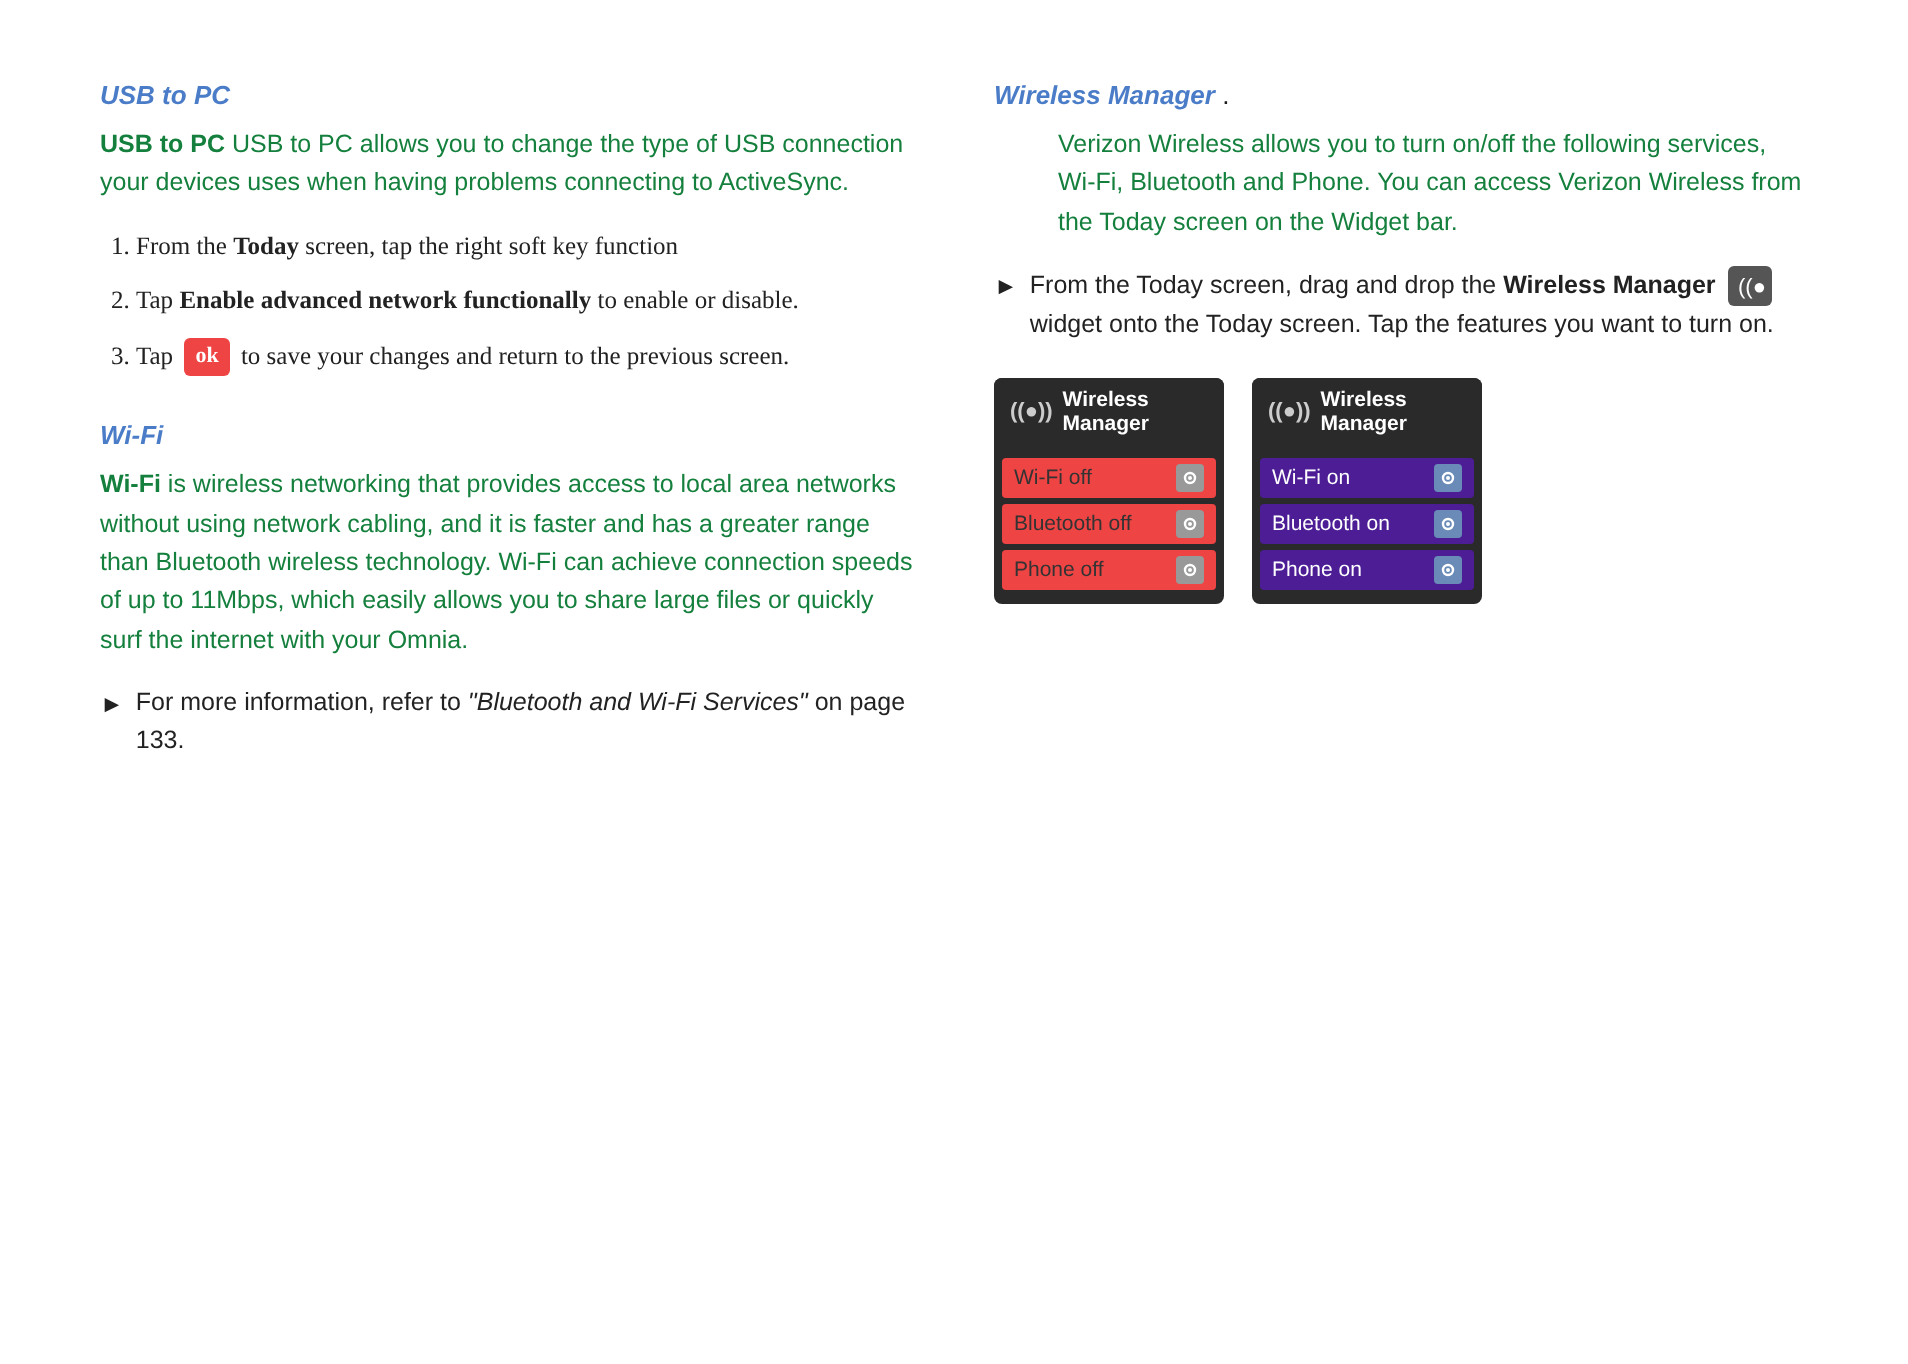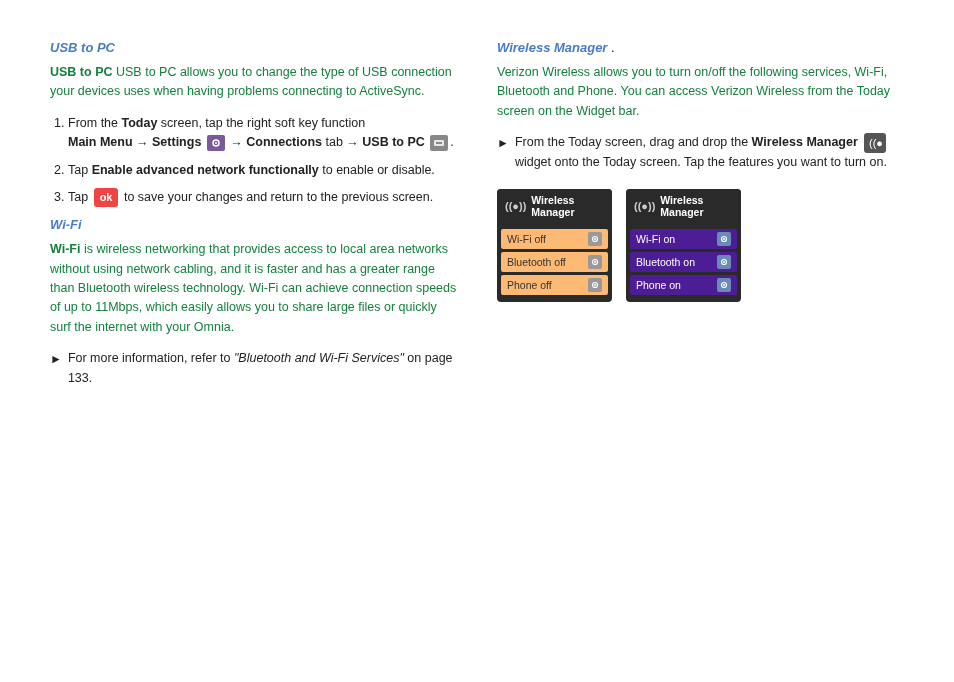--- a/index.html
+++ b/index.html
@@ -44,21 +44,22 @@
       font-size: 12.5px;
       line-height: 1.55;
       margin-bottom: 12px;
       color: #15803d;
     }
     .section-body b {
       font-weight: bold;
     }
     .step-list {
       margin-left: 18px;
-      margin-bottom: 10px;
+      margin-bottom: 22px;
+      font-family: Liberation Serif, serif;
     }
     .step-list li {
       font-size: 12.5px;
       line-height: 1.55;
       margin-bottom: 8px;
       color: #222;
     }
     .step-list li b {
       font-weight: bold;
     }
@@ -118,21 +119,21 @@
     .wm-row {
       display: flex;
       align-items: center;
       justify-content: space-between;
       padding: 3px 6px;
       margin: 3px 4px;
       border-radius: 2px;
       font-size: 10.5px;
     }
     .wm-row.off {
-      background: #fdba74;
+      background: #ef4444;
       color: #333;
     }
     .wm-row.on {
       background: #4c1d95;
       color: #ffffff;
     }
     .wm-gear {
       width: 14px;
       height: 14px;
       background: #999;
@@ -199,36 +200,20 @@
       <div>
         <div class="section-title">USB to PC</div>
         <p class="section-body">
           <b>USB to PC</b>
           <span>USB to PC allows you to change the type of USB connection your devices uses when having problems connecting to ActiveSync.</span>
         </p>
 
         <ol class="step-list">
           <li>
             From the <b>Today</b> screen, tap the right soft key function<br>
-            <span>
-              <b>Main Menu → Settings</b>
-              <span class="nav-icon-settings">
-                <svg width="12" height="12" viewBox="0 0 12 12">
-                  <circle cx="6" cy="6" r="3" fill="none" stroke="white" stroke-width="1.5"></circle>
-                  <circle cx="6" cy="6" r="1" fill="white"></circle>
-                </svg>
-              </span>
-              <b>→ Connections</b> tab <b>→ USB to PC</b>
-              <span class="nav-icon-usb">
-                <svg width="12" height="10" viewBox="0 0 12 10">
-                  <rect x="1" y="2" width="10" height="6" rx="1" fill="white" opacity="0.8"></rect>
-                  <rect x="3" y="4" width="6" height="2" fill="#888"></rect>
-                </svg>
-              </span>.
-            </span>
           </li>
           <li>
             Tap <b>Enable advanced network functionally</b> to enable or disable.
           </li>
           <li>
             Tap <span class="ok-button">ok</span> to save your changes and return to the previous screen.
           </li>
         </ol>
       </div>
 
@@ -245,21 +230,21 @@
     </div>
 
     <div class="right-column">
 
       <div>
         <p class="section-title" style="display:inline;">
           <span>Wireless Manager</span>
           <span style="color:#1a1a1a; font-style:normal; font-weight:normal;"> .</span>
         </p>
 
-        <p class="section-body" style="margin-top:8px;">
+        <p class="section-body" style="margin-top:8px;margin-left:32px;">
           Verizon Wireless allows you to turn on/off the following services, Wi-Fi, Bluetooth and Phone. You can access Verizon Wireless from the Today screen on the Widget bar.
         </p>
 
         <div class="arrow-bullet">
           <span class="arrow">►</span>
           <span>From the Today screen, drag and drop the <b>Wireless Manager</b>
             <span class="wm-icon-large">
               <svg width="16" height="14" viewBox="0 0 16 14">
                 <text x="2" y="11" font-size="11" fill="white">((●))</text>
               </svg>

